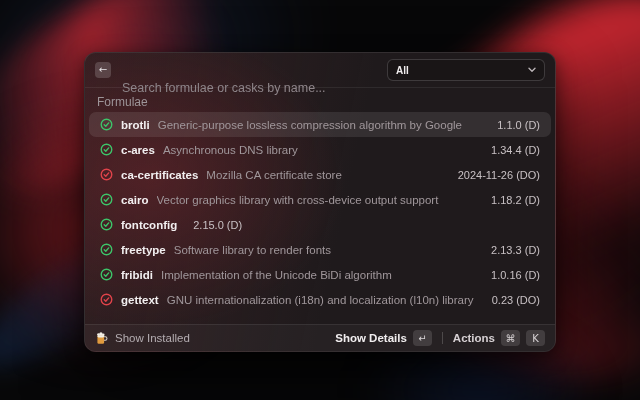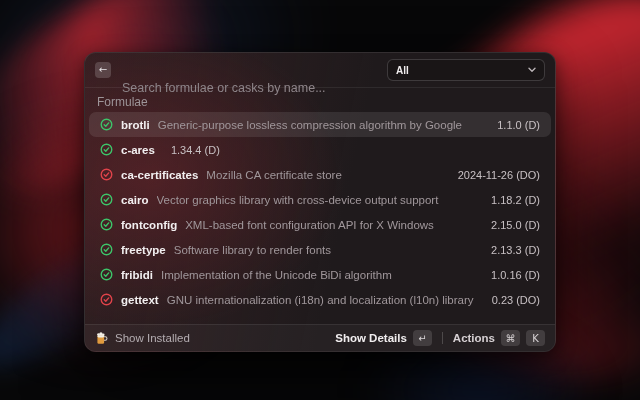--- a/index.html
+++ b/index.html
@@ -133,20 +133,21 @@
     </div>
 
     <div class="row" data-status="installed">
       <span class="check-icon">
           <svg width="13" height="13" viewBox="0 0 16 16">
             <circle cx="8" cy="8" r="6.5" fill="none" stroke="currentColor" stroke-width="1.7"></circle>
             <path d="M5.2 8.4l1.9 1.8 3.6-4.2" fill="none" stroke="currentColor" stroke-width="1.7" stroke-linecap="round" stroke-linejoin="round"></path>
           </svg>
         </span>
       <span class="name">c-ares</span>
+      <span class="desc">Asynchronous DNS library</span>
       <span class="ver">1.34.4 (D)</span>
     </div>
 
     <div class="row" data-status="outdated">
       <span class="check-icon">
           <svg width="13" height="13" viewBox="0 0 16 16">
             <circle cx="8" cy="8" r="6.5" fill="none" stroke="currentColor" stroke-width="1.7"></circle>
             <path d="M5.2 8.4l1.9 1.8 3.6-4.2" fill="none" stroke="currentColor" stroke-width="1.7" stroke-linecap="round" stroke-linejoin="round"></path>
           </svg>
         </span>
@@ -168,21 +169,20 @@
     </div>
 
     <div class="row" data-status="installed">
       <span class="check-icon">
           <svg width="13" height="13" viewBox="0 0 16 16">
             <circle cx="8" cy="8" r="6.5" fill="none" stroke="currentColor" stroke-width="1.7"></circle>
             <path d="M5.2 8.4l1.9 1.8 3.6-4.2" fill="none" stroke="currentColor" stroke-width="1.7" stroke-linecap="round" stroke-linejoin="round"></path>
           </svg>
         </span>
       <span class="name">fontconfig</span>
-      <span class="desc">XML-based font configuration API for X Windows</span>
       <span class="ver">2.15.0 (D)</span>
     </div>
 
     <div class="row" data-status="installed">
       <span class="check-icon">
           <svg width="13" height="13" viewBox="0 0 16 16">
             <circle cx="8" cy="8" r="6.5" fill="none" stroke="currentColor" stroke-width="1.7"></circle>
             <path d="M5.2 8.4l1.9 1.8 3.6-4.2" fill="none" stroke="currentColor" stroke-width="1.7" stroke-linecap="round" stroke-linejoin="round"></path>
           </svg>
         </span>

